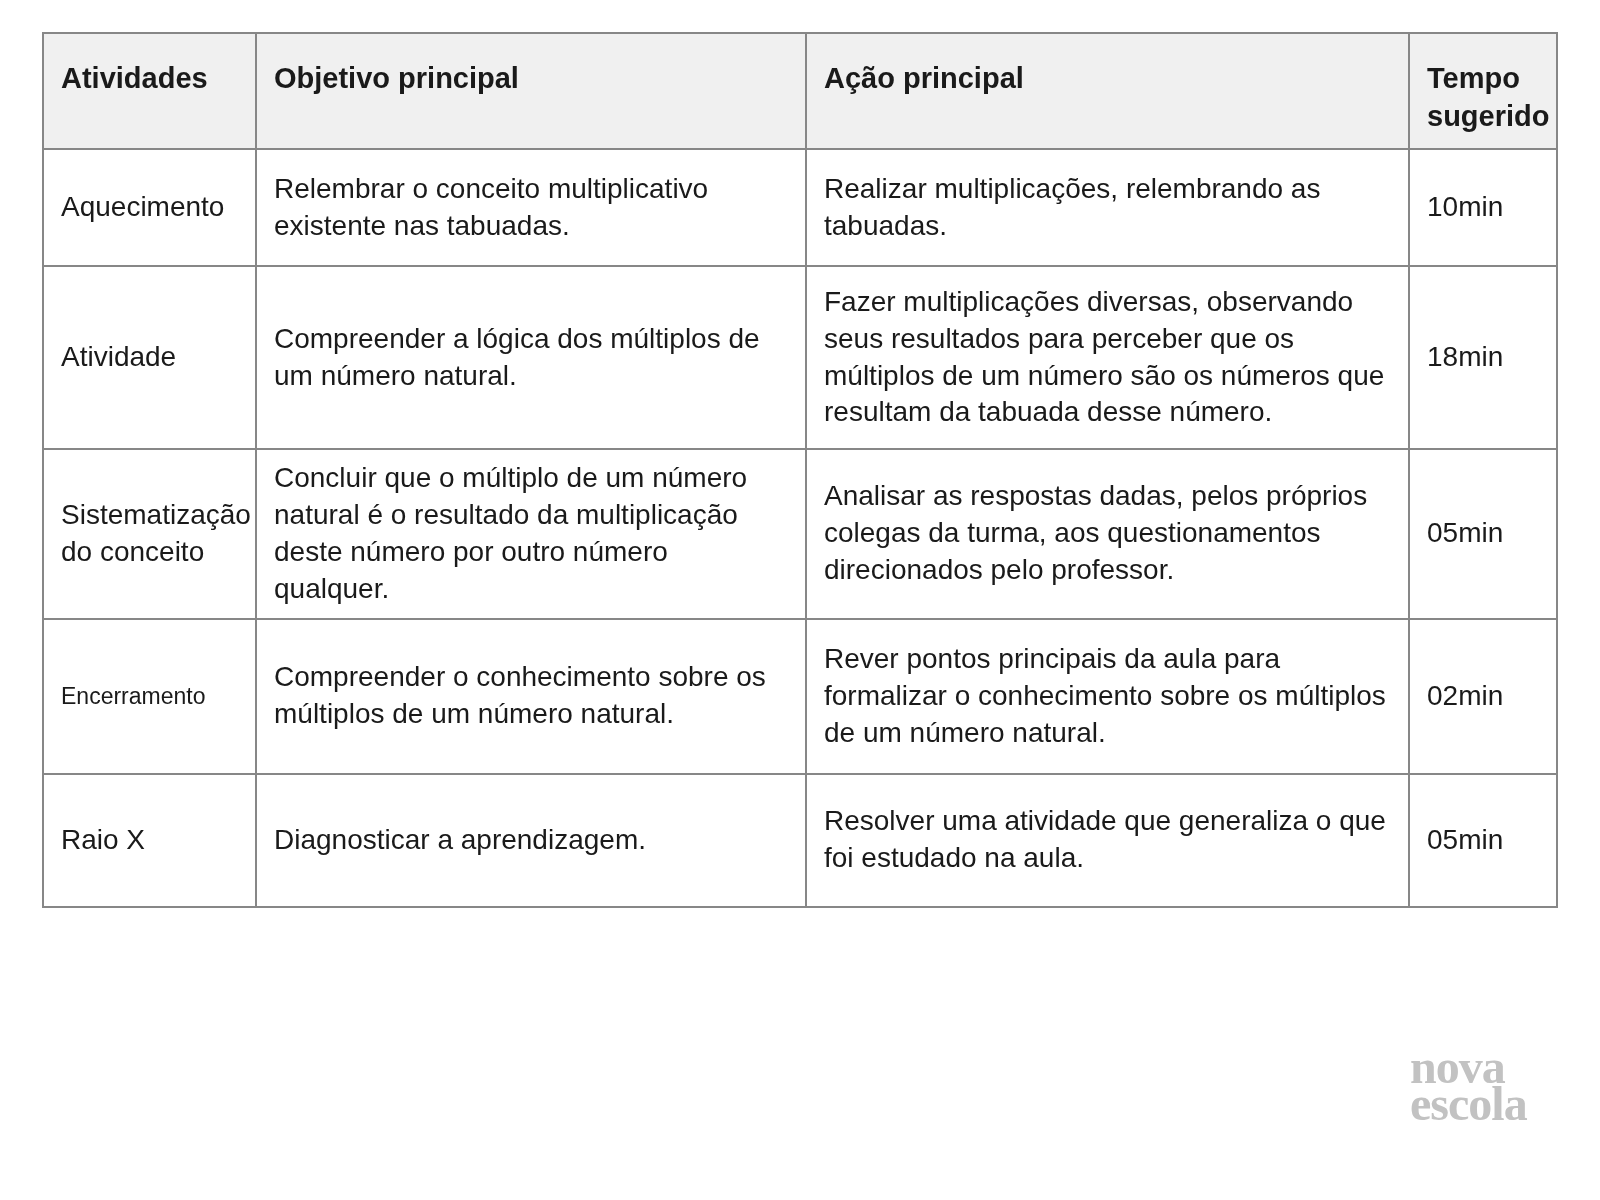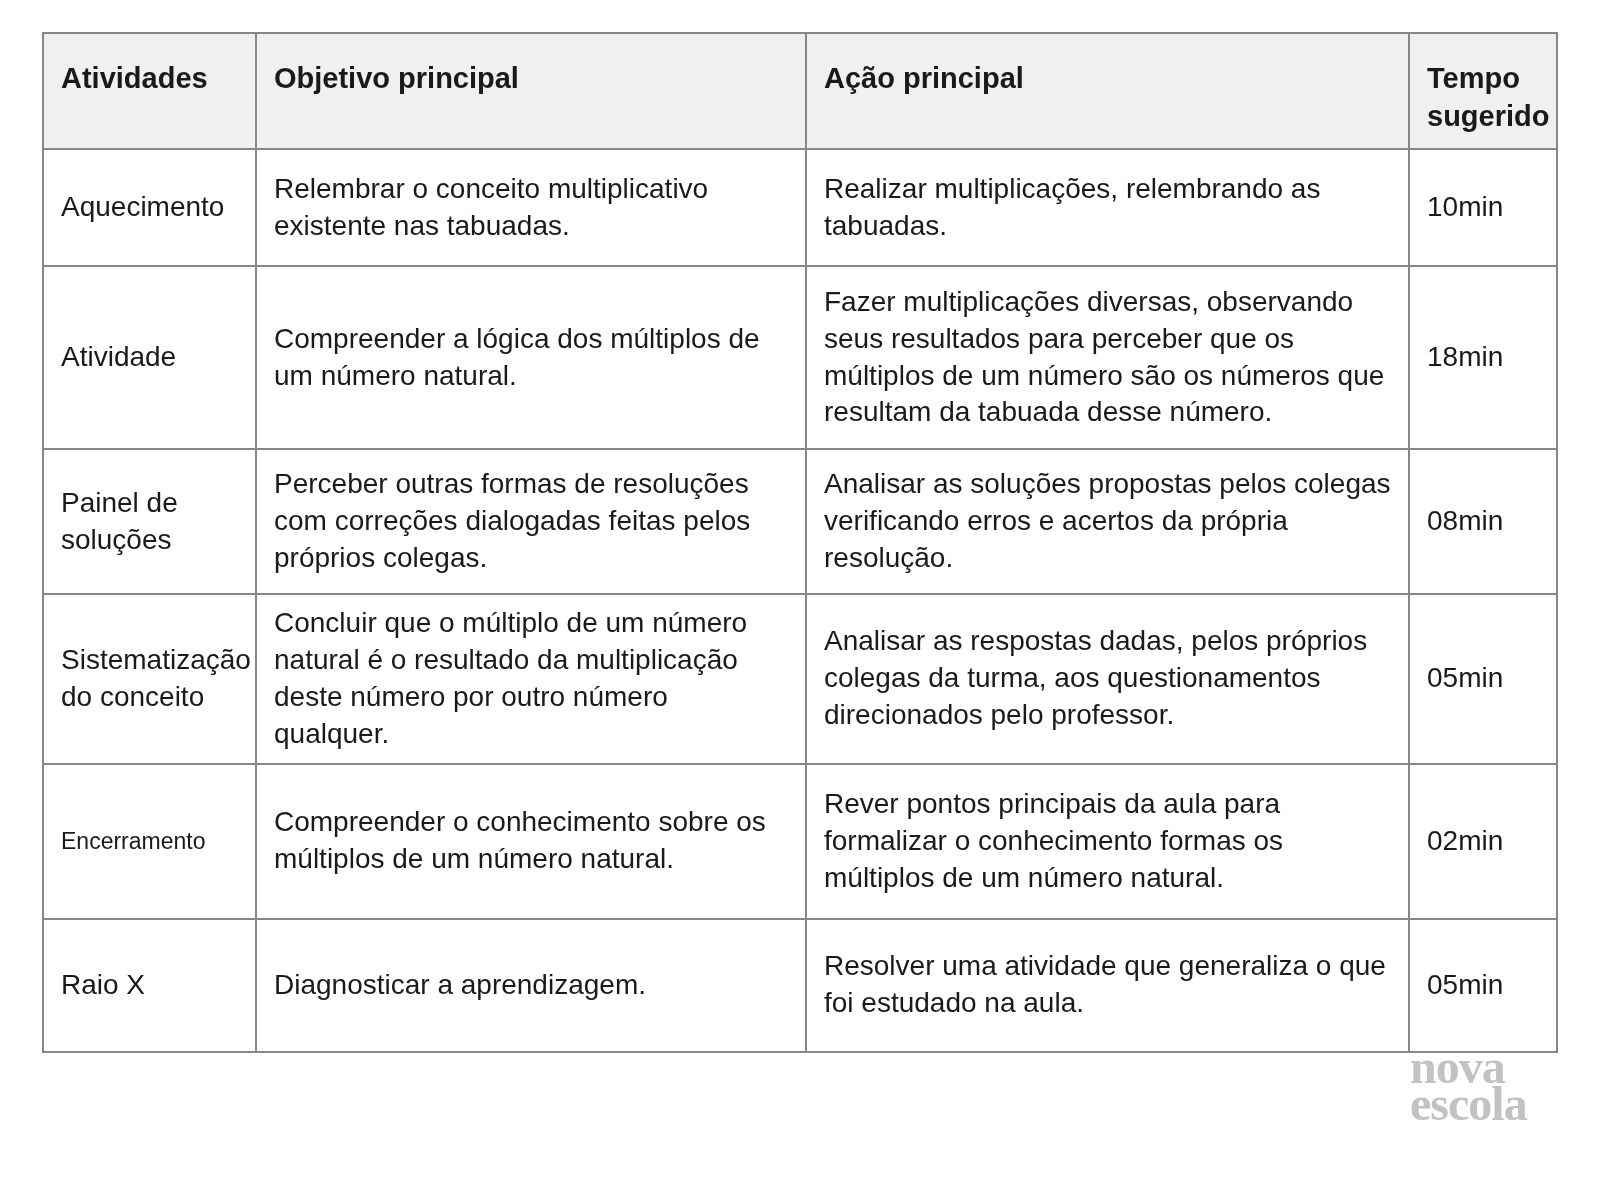--- a/index.html
+++ b/index.html
@@ -92,36 +92,30 @@
         <td>Relembrar o conceito multiplicativo existente nas tabuadas.</td>
         <td>Realizar multiplicações, relembrando as tabuadas.</td>
         <td>10min</td>
       </tr>
       <tr class="h-r1">
         <td>Atividade</td>
         <td>Compreender a lógica dos múltiplos de um número natural.</td>
         <td>Fazer multiplicações diversas, observando seus resultados para perceber que os múltiplos de um número são os números que resultam da tabuada desse número.</td>
         <td>18min</td>
       </tr>
-      <tr class="h-r2">
-        <td>Painel de soluções</td>
-        <td>Perceber outras formas de resoluções com correções dialogadas feitas pelos próprios colegas.</td>
-        <td>Analisar as soluções propostas pelos colegas verificando erros e acertos da própria resolução.</td>
-        <td>08min</td>
-      </tr>
       <tr class="h-r3">
         <td>Sistematização do conceito</td>
         <td>Concluir que o múltiplo de um número natural é o resultado da multiplicação deste número por outro número qualquer.</td>
         <td>Analisar as respostas dadas, pelos próprios colegas da turma, aos questionamentos direcionados pelo professor.</td>
         <td>05min</td>
       </tr>
       <tr class="h-r4">
         <td class="small-label">Encerramento</td>
         <td>Compreender o conhecimento sobre os múltiplos de um número natural.</td>
-        <td>Rever pontos principais da aula para formalizar o conhecimento formas os múltiplos de um número natural.</td>
+        <td>Rever pontos principais da aula para formalizar o conhecimento sobre os múltiplos de um número natural.</td>
         <td>02min</td>
       </tr>
       <tr class="h-r5">
         <td>Raio X</td>
         <td>Diagnosticar a aprendizagem.</td>
         <td>Resolver uma atividade que generaliza o que foi estudado na aula.</td>
         <td>05min</td>
       </tr>
     </tbody>
   </table>

